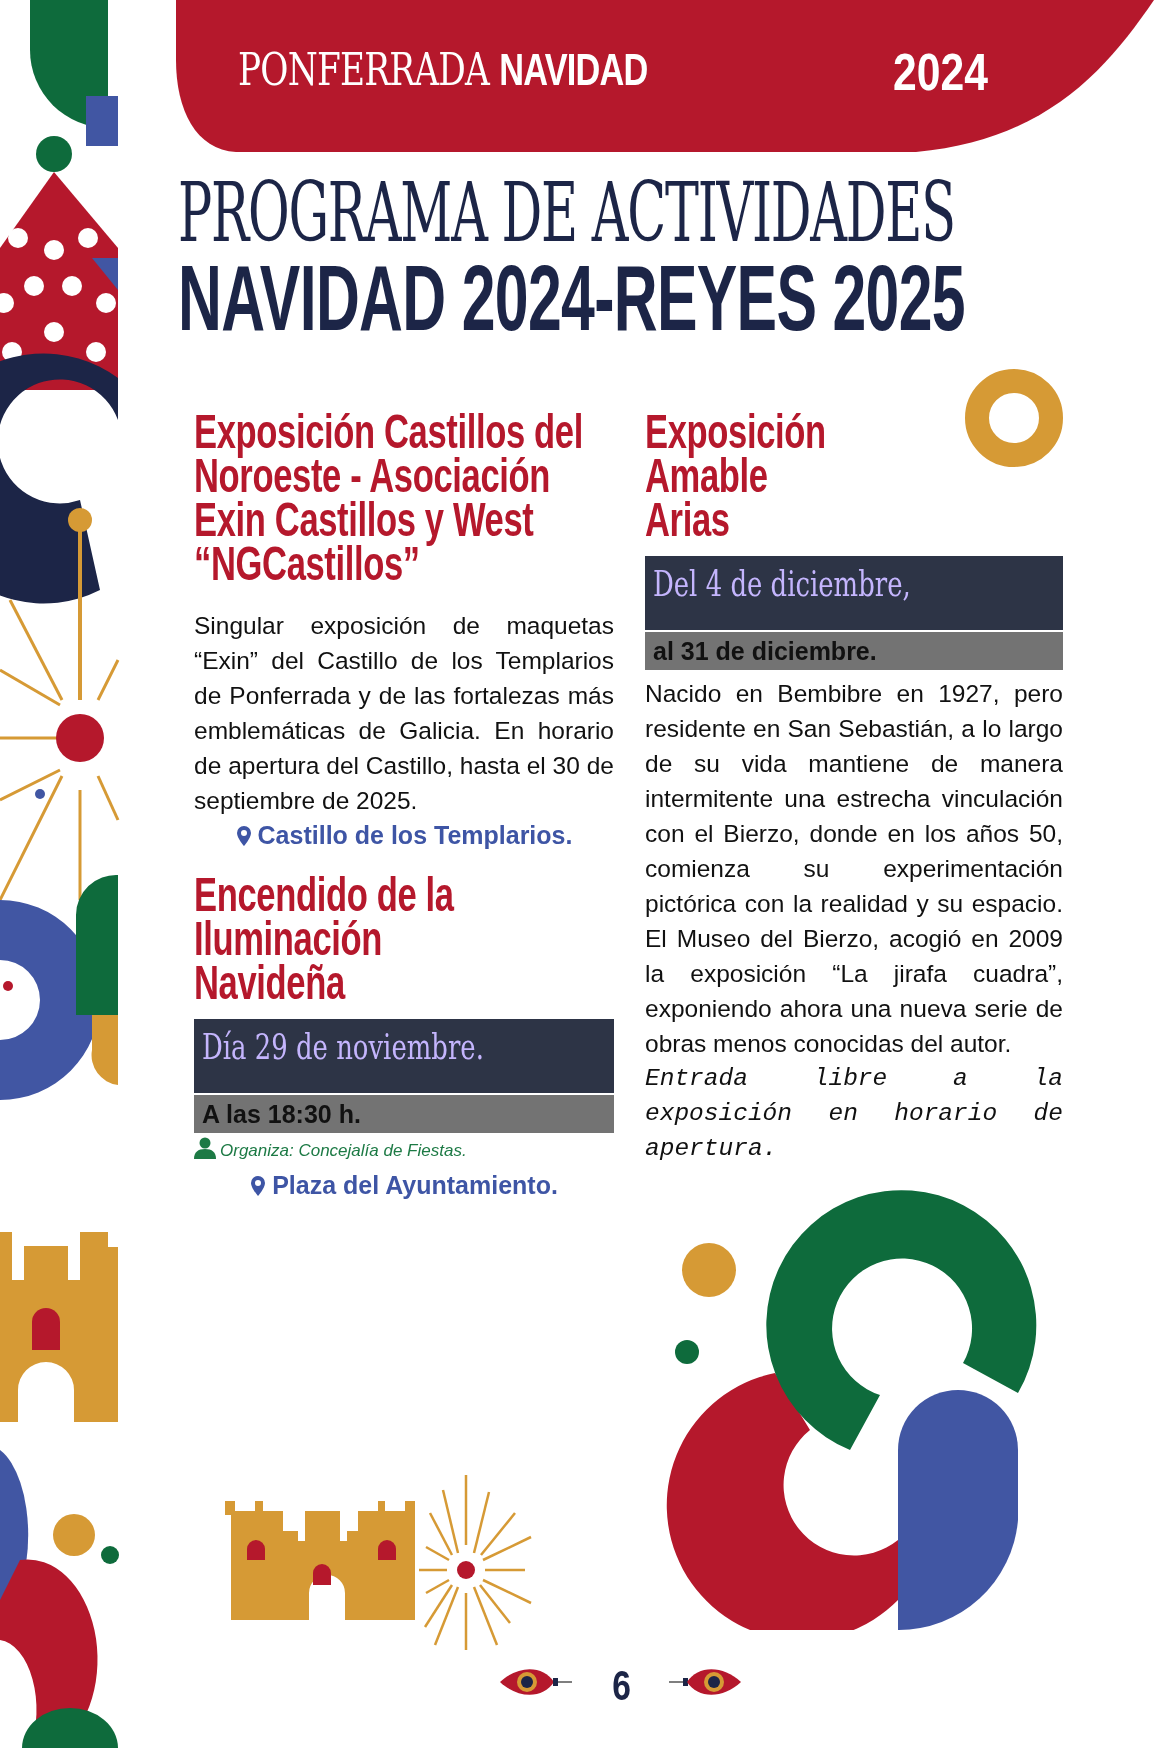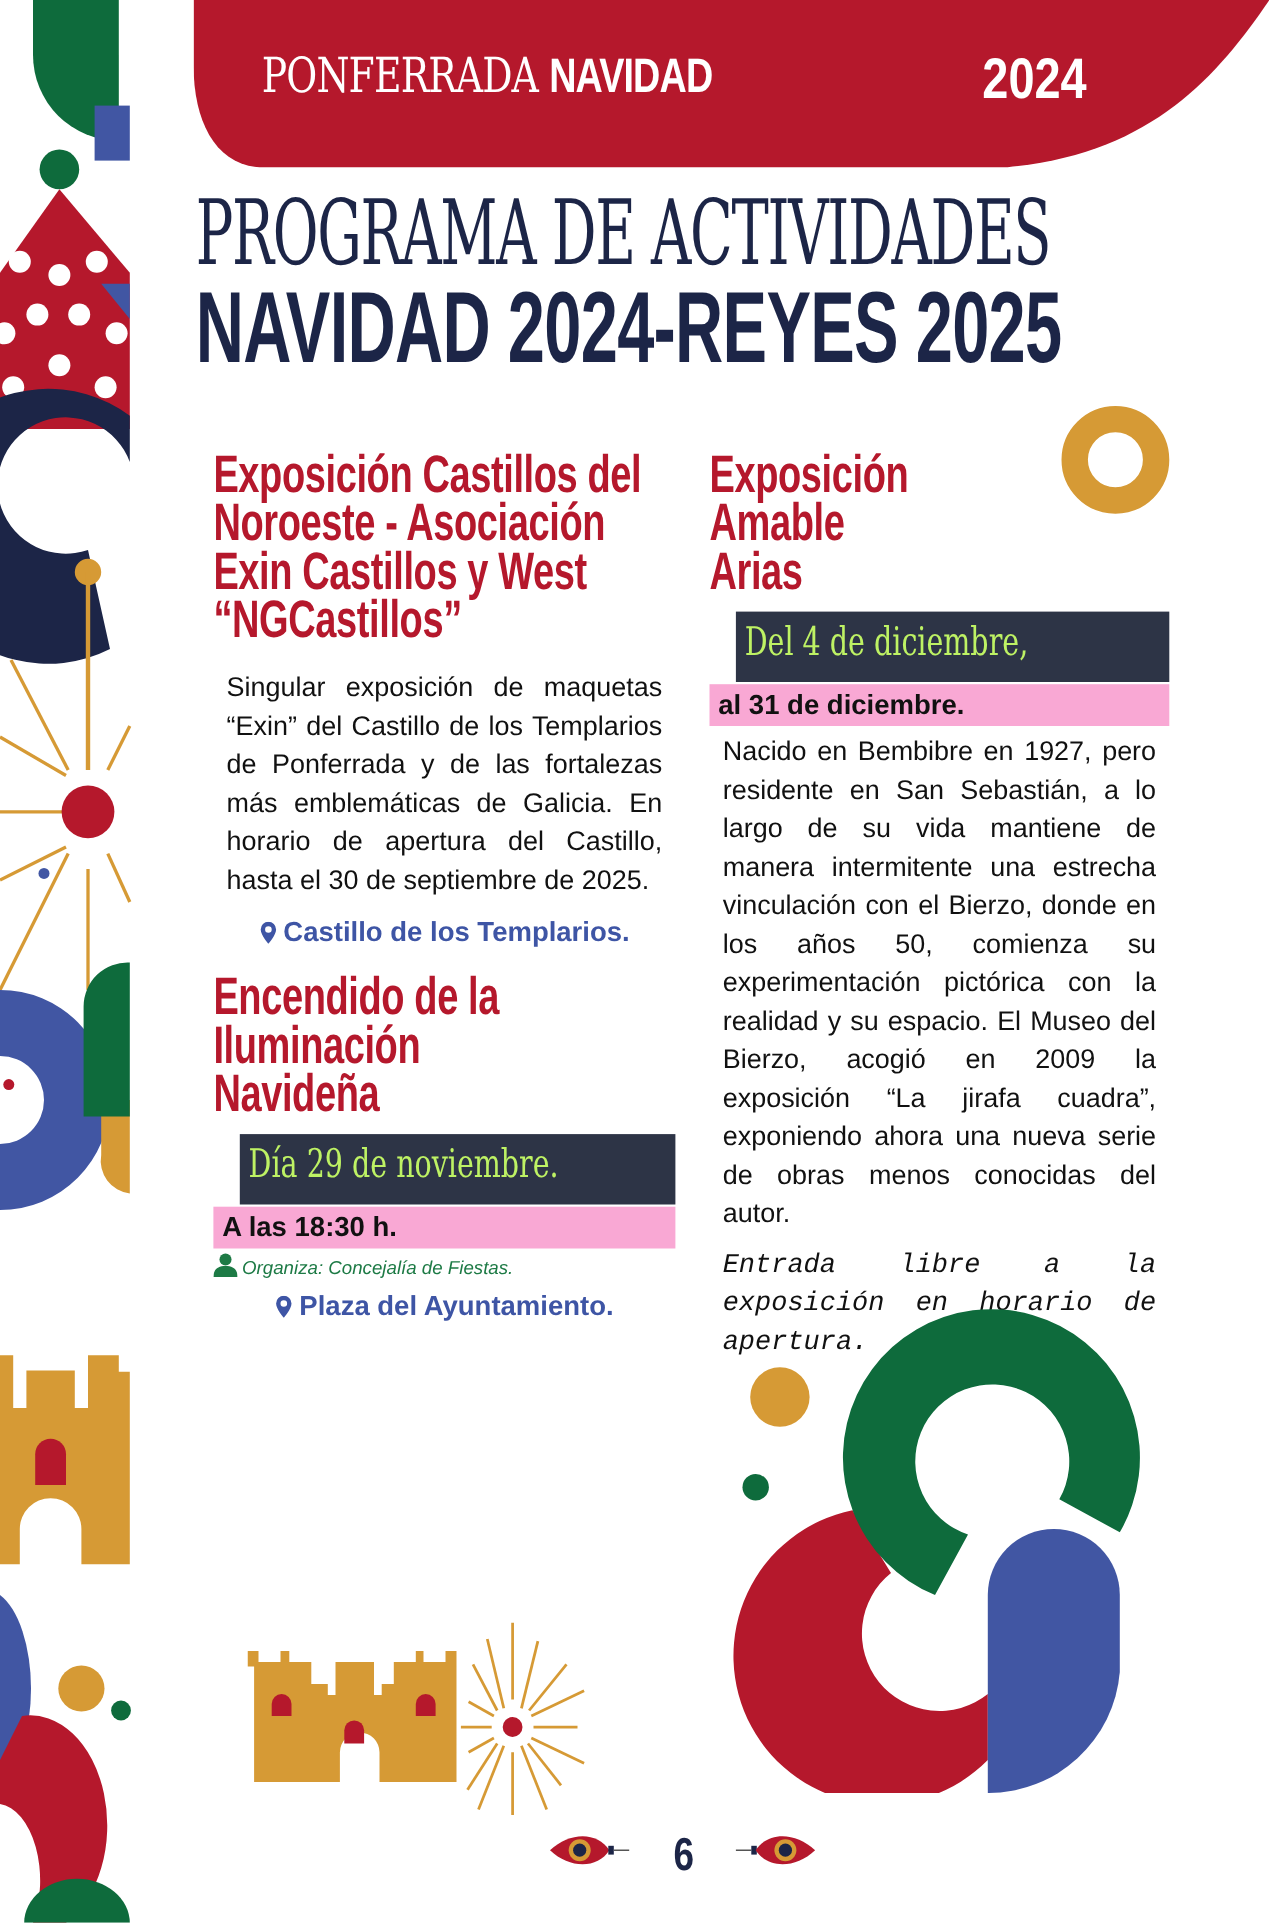--- a/index.html
+++ b/index.html
@@ -9,27 +9,27 @@
   .brand b{font-family:"Liberation Sans",sans-serif;font-weight:bold;}
   .year{position:absolute;left:893px;top:42px;color:#fff;font-weight:bold;font-size:52px;transform:scaleX(0.82);transform-origin:left center;}
   
   .title1{position:absolute;left:178px;top:172px;color:#1c2547;font-family:"DejaVu Serif",serif;font-size:82px;letter-spacing:-2px;transform:scaleX(0.62);transform-origin:left top;white-space:nowrap;line-height:1;}
   .title2{position:absolute;left:178px;top:252px;color:#1c2547;font-weight:bold;font-size:92px;transform:scaleX(0.66);transform-origin:left top;white-space:nowrap;line-height:1;letter-spacing:-1px;}
   
   .col{position:absolute;width:420px;}
   .col-left{left:194px;top:410px;}
   .col-right{left:645px;top:410px;width:418px;}
   .ev-title{color:#b5182c;font-weight:bold;font-size:48px;line-height:44px;transform:scaleX(0.72);transform-origin:left top;width:140%;letter-spacing:-0.5px;margin:0;}
-  .body{font-size:24.5px;line-height:35px;text-align:justify;margin:12px;color:#111;}
+  .body{font-size:24.5px;line-height:35px;text-align:justify;margin:0;color:#111;}
   .loc{color:#3e55a5;font-weight:bold;font-size:25px;line-height:35px;display:flex;align-items:center;gap:6px;justify-content:center;}
   .org{color:#1d7a45;font-style:italic;font-size:17px;line-height:35px;}
   .italic{font-style:italic;font-family:Liberation Mono, monospace;}
-  .date-bar{background:#2d3446;color:#bef264;font-family:"DejaVu Serif",serif;font-size:36px;height:64px;line-height:56px;padding-left:8px;white-space:nowrap;overflow:hidden;margin-left:24px;}
+  .date-bar{background:#2d3446;color:#c4b5fd;font-family:"DejaVu Serif",serif;font-size:36px;height:74px;line-height:56px;padding-left:8px;white-space:nowrap;overflow:hidden;}
   .date-bar span{display:inline-block;transform:scaleX(0.72);transform-origin:left center;}
-  .time-bar{background:#f9a8d4;color:#111;font-weight:bold;font-size:25px;height:38px;line-height:38px;padding-left:8px;margin-top:2px;}
+  .time-bar{background:#737373;color:#111;font-weight:bold;font-size:25px;height:38px;line-height:38px;padding-left:8px;margin-top:2px;}
   .pin{display:inline-block;width:16px;height:20px;}
   .user{display:inline-block;width:22px;height:22px;vertical-align:-3px;margin-right:4px;}
   .pagenum{position:absolute;left:610px;top:1662px;color:#1c2547;font-weight:bold;font-size:42px;transform:scaleX(0.8);}
 </style>
 </head>
 <body>
 
 <svg class="abs" style="left:0;top:0" width="120" height="1748" viewBox="0 0 120 1748">
   <path d="M108 0 L108 128 A78 78 0 0 1 30 50 L30 0 Z" fill="#0e6b3c"></path>
   <rect x="86" y="96" width="32" height="50" fill="#4156a3"></rect>

